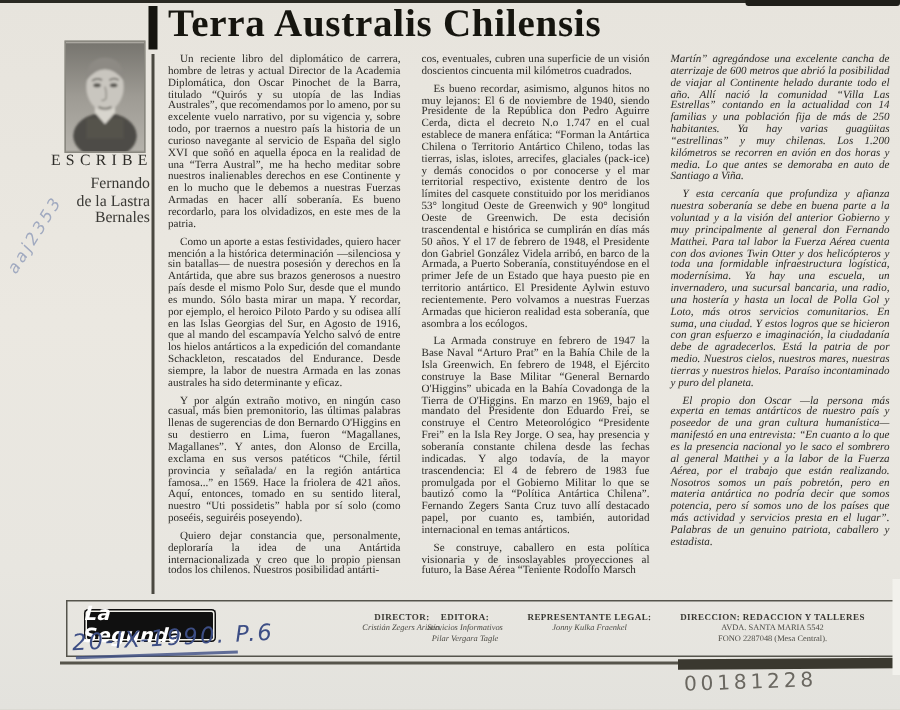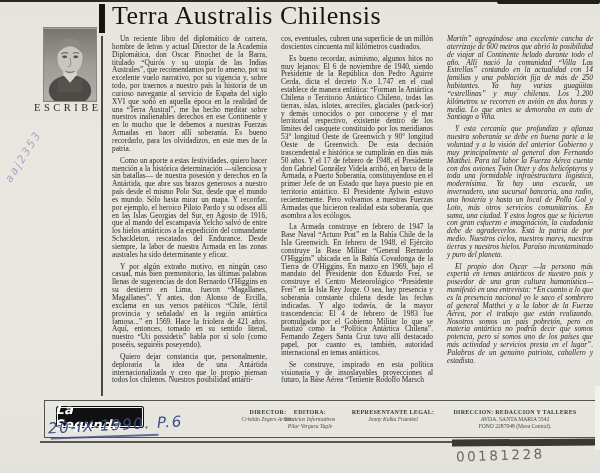--- a/index.html
+++ b/index.html
@@ -12,21 +12,21 @@
     position:absolute;inset:0;
     background:linear-gradient(180deg,#e7e4dd 0%,#ebe8e1 45%,#e8e6e0 80%,#e3e2dd 100%);
   }
   
   .top-line{position:absolute;left:0;top:0;width:600px;height:2px;background:#2a2923;}
   .top-line-right{position:absolute;left:497px;top:0;width:103px;height:4px;background:#1f1e19;border-radius:0 0 2px 2px;}
   
   .title-bar{position:absolute;left:99px;top:4px;width:6px;height:29px;background:#15140f;}
   .headline{
     position:absolute;left:112px;top:1px;width:480px;
-    font-size:26px;line-height:30px;font-weight:normal;color:#16150f;
+    font-size:26px;line-height:30px;font-weight:bold;color:#16150f;
     letter-spacing:0.5px;white-space:nowrap;margin:0;
   }
   .vrule{position:absolute;left:101px;top:36px;width:2px;height:360px;background:#4a4840;}
   
   .photo-frame{
     position:absolute;left:43px;top:27px;width:54px;height:75px;
     border:1px solid #8a8880;background:#aaa7a0;box-sizing:border-box;overflow:hidden;
   }
   .photo-frame svg{display:block;width:100%;height:100%;}
   .escribe{
@@ -134,33 +134,38 @@
         <ellipse cx="33" cy="29" rx="2.6" ry="1.4" fill="#55534e"></ellipse>
         <path d="M18 26 q3.5 -2.5 7 -0.5" stroke="#6e6c66" stroke-width="1.2" fill="none"></path>
         <path d="M30 25.5 q3.5 -2 6.5 0" stroke="#6e6c66" stroke-width="1.2" fill="none"></path>
         <path d="M27 30 q1.5 6 0.5 8.5 q-1.5 1.5 -3 0.8" stroke="#8f8c85" stroke-width="1" fill="none"></path>
         <path d="M22.5 44 q4.5 2.5 9 0" stroke="#7a7871" stroke-width="1.3" fill="none"></path>
       </g>
     </svg>
   </div>
 
   <div class="escribe">ESCRIBE</div>
+  <div class="author">
+    <div>Fernando</div>
+    <div>de la Lastra</div>
+    <div>Bernales</div>
+  </div>
 
   <div class="col col1">
     <p>Un reciente libro del diplomático de carrera, hombre de letras y actual Director de la Academia Diplomática, don Oscar Pinochet de la Barra, titulado “Quirós y su utopía de las Indias Australes”, que recomendamos por lo ameno, por su excelente vuelo narrativo, por su vigencia y, sobre todo, por traernos a nuestro país la historia de un curioso navegante al servicio de España del siglo XVI que soñó en aquella época en la realidad de una “Terra Austral”, me ha hecho meditar sobre nuestros inalienables derechos en ese Continente y en lo mucho que le debemos a nuestras Fuerzas Armadas en hacer allí soberanía. Es bueno recordarlo, para los olvidadizos, en este mes de la patria.</p>
     <p>Como un aporte a estas festividades, quiero hacer mención a la histórica determinación —silenciosa y sin batallas— de nuestra posesión y derechos en la Antártida, que abre sus brazos generosos a nuestro país desde el mismo Polo Sur, desde que el mundo es mundo. Sólo basta mirar un mapa. Y recordar, por ejemplo, el heroico Piloto Pardo y su odisea allí en las Islas Georgias del Sur, en Agosto de 1916, que al mando del escampavía Yelcho salvó de entre los hielos antárticos a la expedición del comandante Schackleton, rescatados del Endurance. Desde siempre, la labor de nuestra Armada en las zonas australes ha sido determinante y eficaz.</p>
     <p>Y por algún extraño motivo, en ningún caso casual, más bien premonitorio, las últimas palabras llenas de sugerencias de don Bernardo O'Higgins en su destierro en Lima, fueron “Magallanes, Magallanes”. Y antes, don Alonso de Ercilla, exclama en sus versos patéticos “Chile, fértil provincia y señalada/ en la región antártica famosa...” en 1569. Hace la friolera de 421 años. Aquí, entonces, tomado en su sentido literal, nuestro “Uti possidetis” habla por sí solo (como poseéis, seguiréis poseyendo).</p>
     <p>Quiero dejar constancia que, personalmente, deploraría la idea de una Antártida internacionalizada y creo que lo propio piensan todos los chilenos. Nuestros posibilidad antárti-</p>
   </div>
 
   <div class="col col2">
-    <p class="cont">cos, eventuales, cubren una superficie de un millón doscientos cincuenta mil kilómetros cuadrados.</p>
+    <p class="cont">cos, eventuales, cubren una superficie de un visión doscientos cincuenta mil kilómetros cuadrados.</p>
     <p>Es bueno recordar, asimismo, algunos hitos no muy lejanos: El 6 de noviembre de 1940, siendo Presidente de la República don Pedro Aguirre Cerda, dicta el decreto N.o 1.747 en el cual establece de manera enfática: “Forman la Antártica Chilena o Territorio Antártico Chileno, todas las tierras, islas, islotes, arrecifes, glaciales (pack-ice) y demás conocidos o por conocerse y el mar territorial respectivo, existente dentro de los límites del casquete constituido por los meridianos 53° longitud Oeste de Greenwich y 90° longitud Oeste de Greenwich. De esta decisión trascendental e histórica se cumplirán en días más 50 años. Y el 17 de febrero de 1948, el Presidente don Gabriel González Videla arribó, en barco de la Armada, a Puerto Soberanía, constituyéndose en el primer Jefe de un Estado que haya puesto pie en territorio antártico. El Presidente Aylwin estuvo recientemente. Pero volvamos a nuestras Fuerzas Armadas que hicieron realidad esta soberanía, que asombra a los ecólogos.</p>
     <p>La Armada construye en febrero de 1947 la Base Naval “Arturo Prat” en la Bahía Chile de la Isla Greenwich. En febrero de 1948, el Ejército construye la Base Militar “General Bernardo O'Higgins” ubicada en la Bahía Covadonga de la Tierra de O'Higgins. En marzo en 1969, bajo el mandato del Presidente don Eduardo Frei, se construye el Centro Meteorológico “Presidente Frei” en la Isla Rey Jorge. O sea, hay presencia y soberanía constante chilena desde las fechas indicadas. Y algo todavía, de la mayor trascendencia: El 4 de febrero de 1983 fue promulgada por el Gobierno Militar lo que se bautizó como la “Política Antártica Chilena”. Fernando Zegers Santa Cruz tuvo allí destacado papel, por cuanto es, también, autoridad internacional en temas antárticos.</p>
-    <p>Se construye, inspirado en esta política visionaria y de insoslayables proyecciones al futuro, la Base Aérea “Teniente Rodolfo Marsch</p>
+    <p>Se construye, caballero en esta política visionaria y de insoslayables proyecciones al futuro, la Base Aérea “Teniente Rodolfo Marsch</p>
   </div>
 
   <div class="col col3">
     <p class="cont">Martín” agregándose una excelente cancha de aterrizaje de 600 metros que abrió la posibilidad de viajar al Continente helado durante todo el año. Allí nació la comunidad “Villa Las Estrellas” contando en la actualidad con 14 familias y una población fija de más de 250 habitantes. Ya hay varias guagüitas “estrellinas” y muy chilenas. Los 1.200 kilómetros se recorren en avión en dos horas y media. Lo que antes se demoraba en auto de Santiago a Viña.</p>
     <p>Y esta cercanía que profundiza y afianza nuestra soberanía se debe en buena parte a la voluntad y a la visión del anterior Gobierno y muy principalmente al general don Fernando Matthei. Para tal labor la Fuerza Aérea cuenta con dos aviones Twin Otter y dos helicópteros y toda una formidable infraestructura logística, modernísima. Ya hay una escuela, un invernadero, una sucursal bancaria, una radio, una hostería y hasta un local de Polla Gol y Loto, más otros servicios comunitarios. En suma, una ciudad. Y estos logros que se hicieron con gran esfuerzo e imaginación, la ciudadanía debe de agradecerlos. Está la patria de por medio. Nuestros cielos, nuestros mares, nuestras tierras y nuestros hielos. Paraíso incontaminado y puro del planeta.</p>
     <p>El propio don Oscar —la persona más experta en temas antárticos de nuestro país y poseedor de una gran cultura humanística— manifestó en una entrevista: “En cuanto a lo que es la presencia nacional yo le saco el sombrero al general Matthei y a la labor de la Fuerza Aérea, por el trabajo que están realizando. Nosotros somos un país pobretón, pero en materia antártica no podría decir que somos potencia, pero sí somos uno de los países que más actividad y servicios presta en el lugar”. Palabras de un genuino patriota, caballero y estadista.</p>
   </div>
 
   <div class="footer-box"></div>
 

